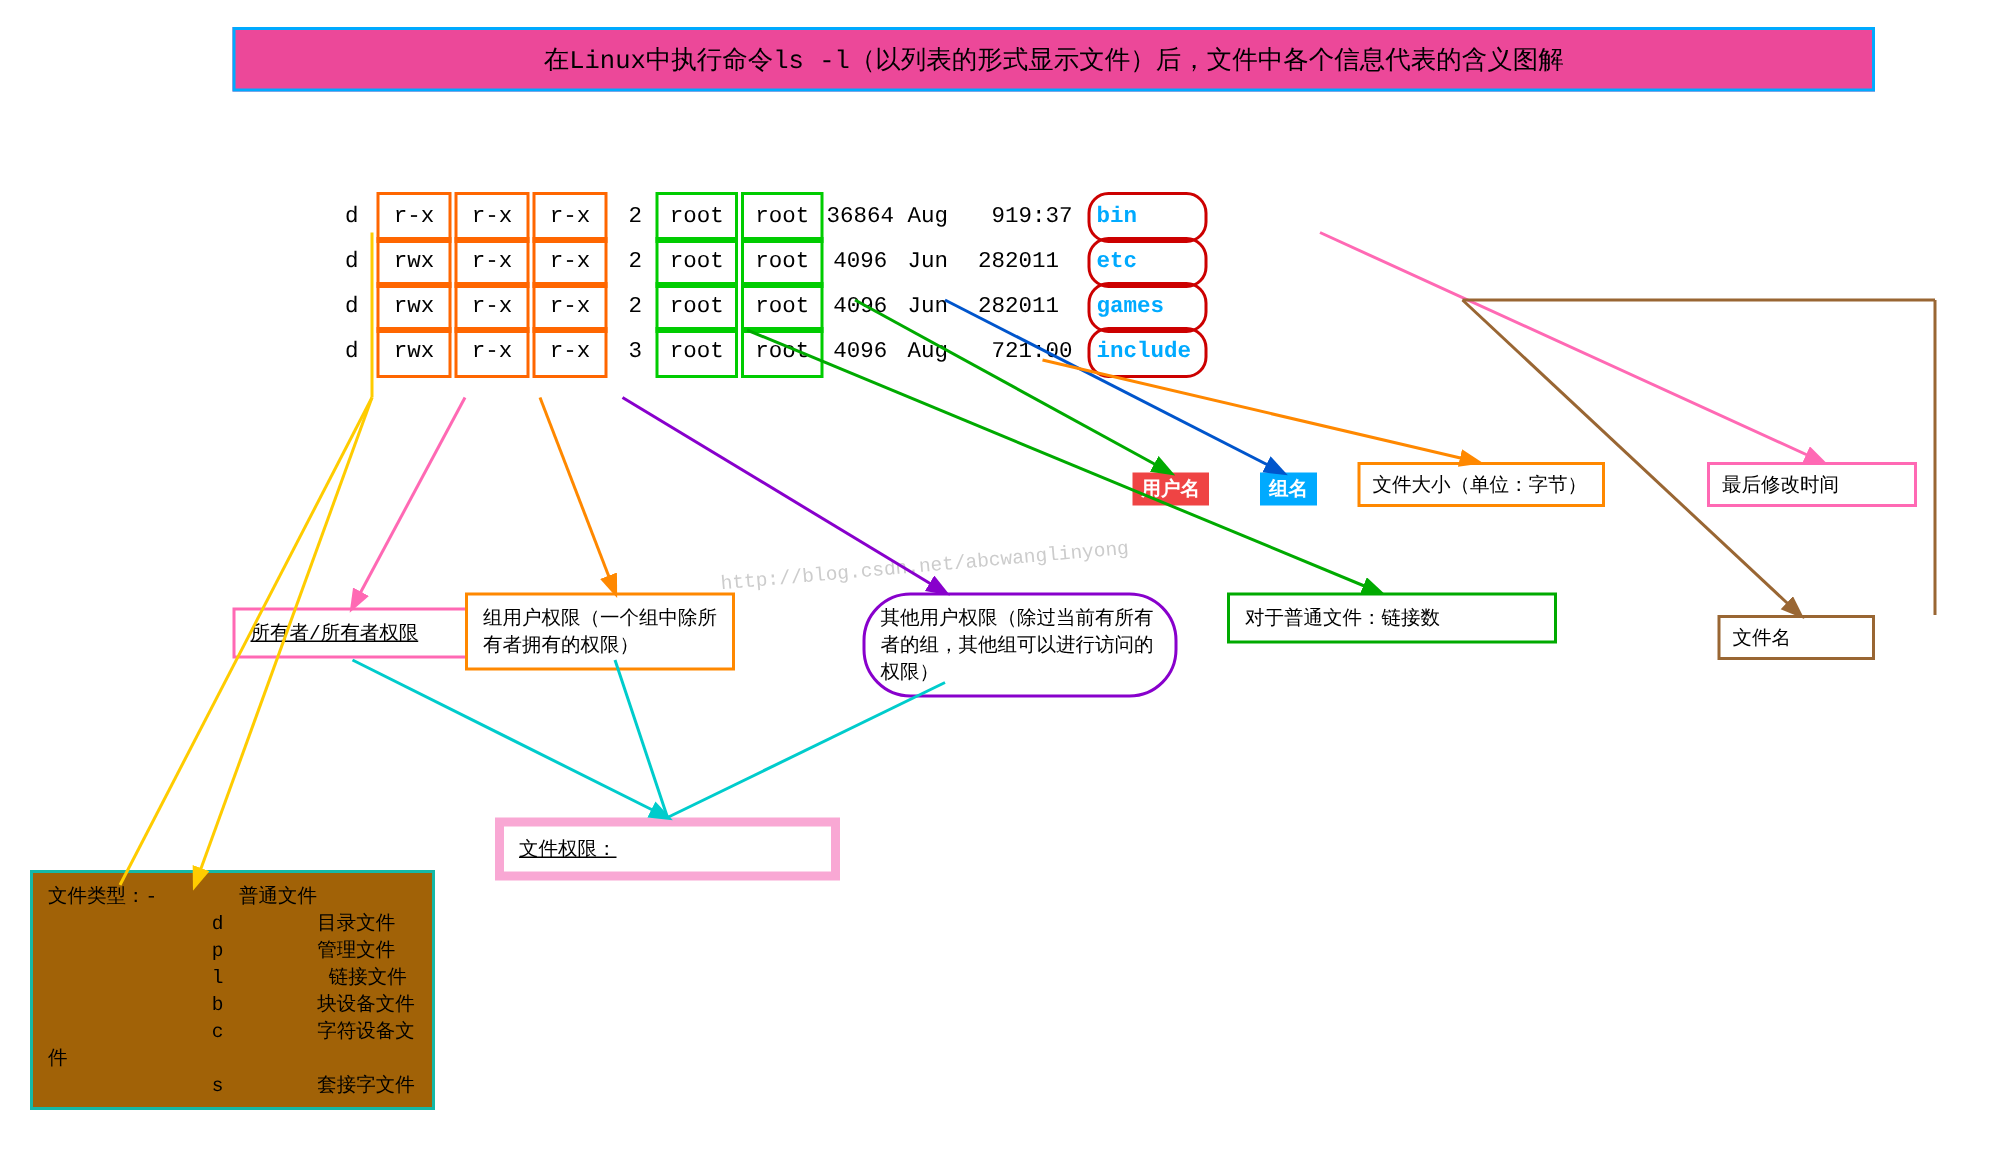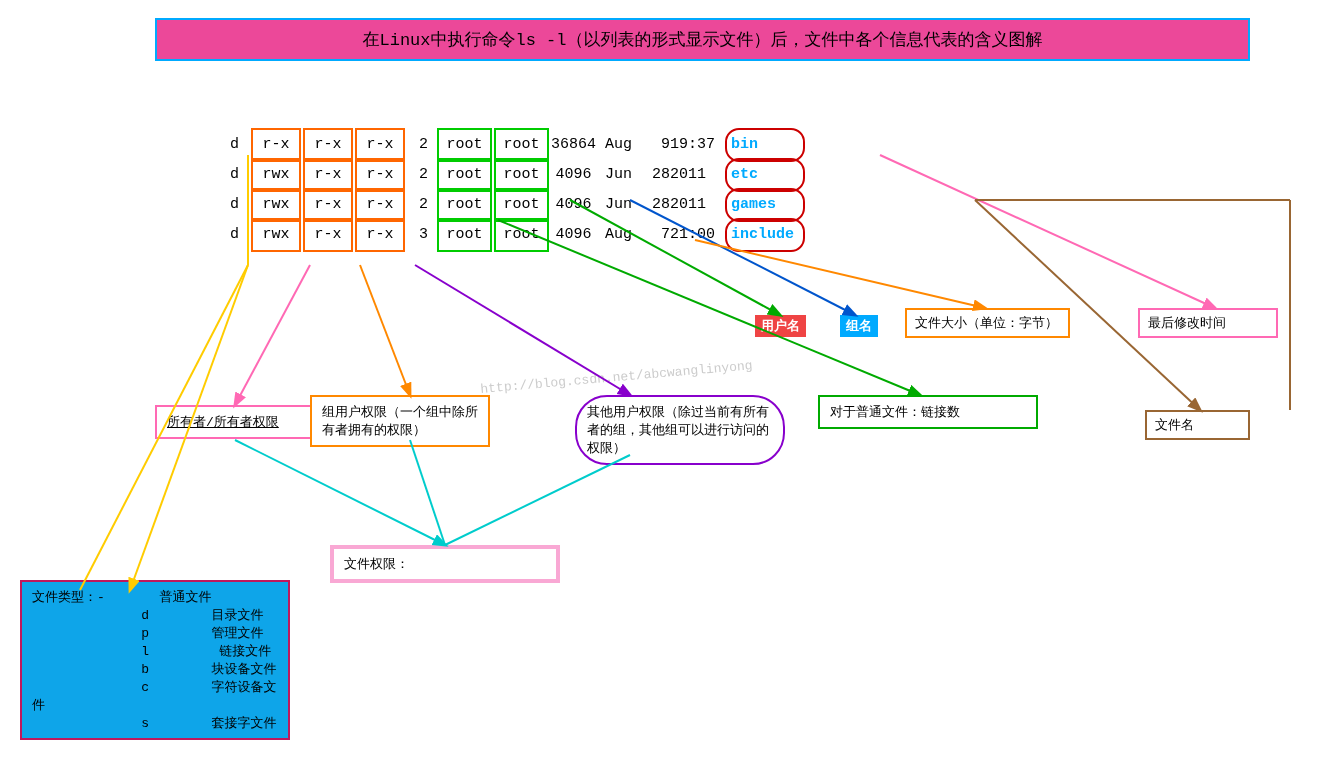--- a/index.html
+++ b/index.html
@@ -56,22 +56,22 @@
     }
     
     .ann-box {
       position: absolute;
       background: #fff;
       padding: 6px 10px;
       font-size: 13px;
       color: #000;
     }
     .box-pink { border: 2px solid #ff69b4; }
-    .box-yellow { border: 2px solid #be185d; background: #0ea5e9; }
-    .box-cyan { border: 4px solid #f9a8d4; }
+    .box-yellow { border: 2px solid #14b8a6; background: #a16207; }
+    .box-cyan { border: 6px solid #f9a8d4; text-decoration: underline; }
     .box-green { border: 2px solid #00aa00; }
     .box-orange { border: 2px solid #ff8800; }
     .box-brown { border: 2px solid #996633; }
     .box-purple { border: 2px solid #8800cc; }
     .highlight-red { 
       border: 2px solid #cc0000; 
       border-radius: 50%;
       display: inline-block;
       padding: 0 2px;
     }

